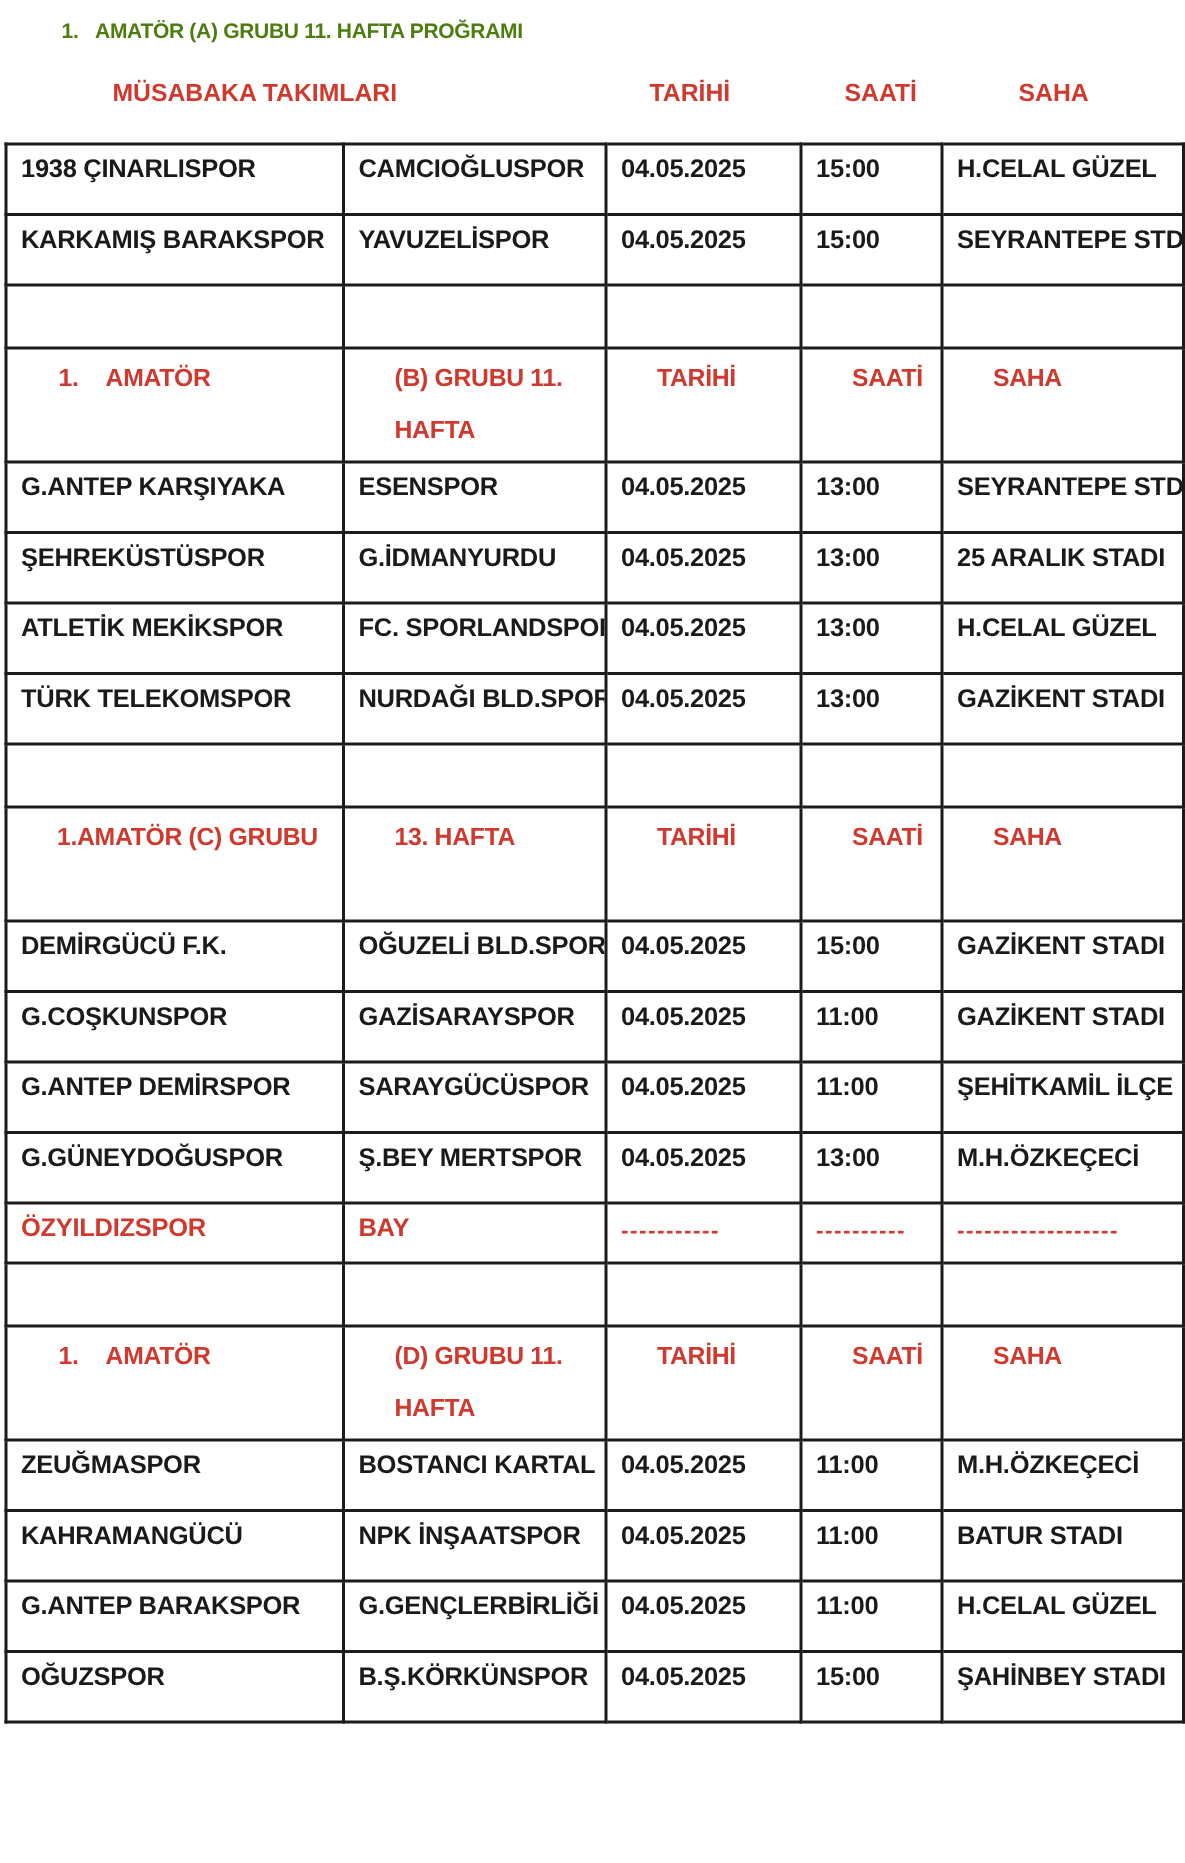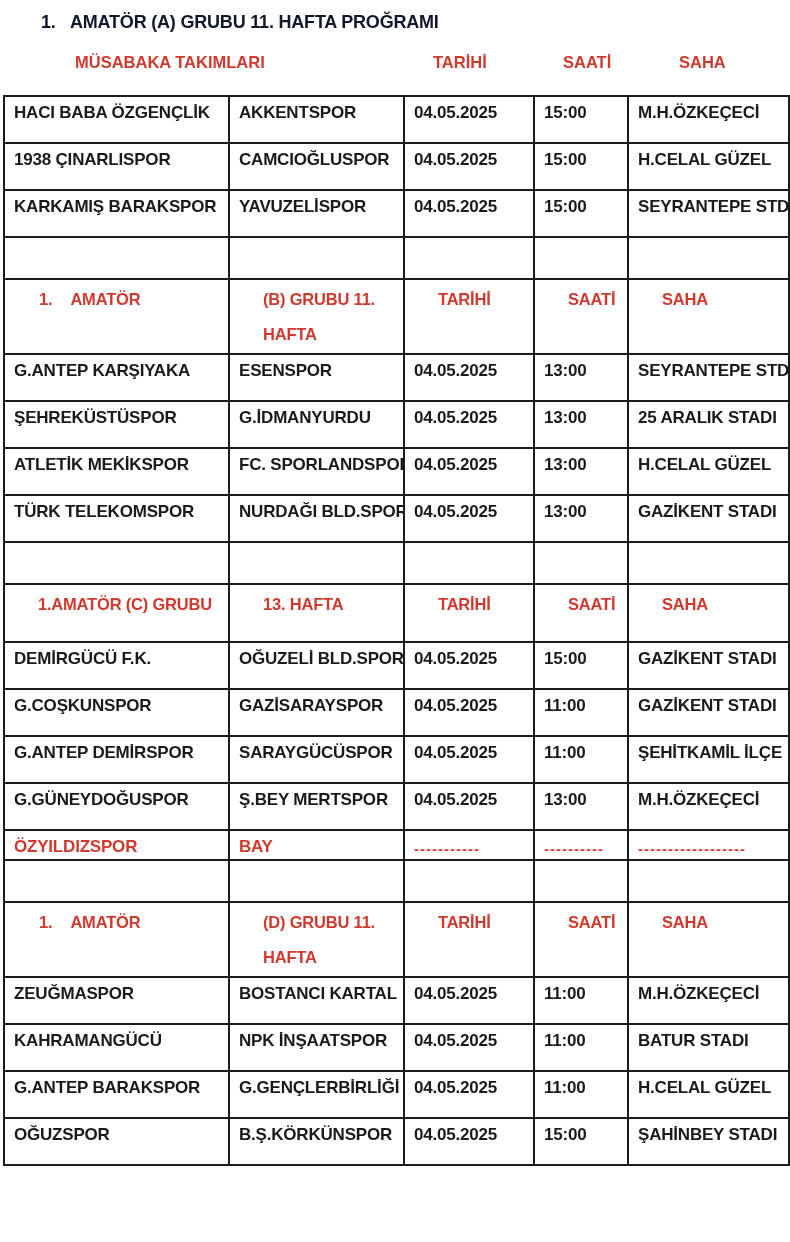--- a/index.html
+++ b/index.html
@@ -13,23 +13,23 @@
     position: relative;
     font-family: "Liberation Sans", sans-serif;
     font-weight: bold;
     color: #1a1a1a;
     overflow: hidden;
   }
   .doc-title {
     position: absolute;
     left: 41px;
     top: 12px;
-    font-size: 18px;
+    font-size: 14px;
     letter-spacing: -0.2px;
-    color: #0f172a;
+    color: #4d7c0f;
     white-space: nowrap;
   }
   .col-heads {
     position: absolute;
     top: 53px;
     left: 0;
     width: 790px;
     height: 24px;
     font-size: 16.5px;
     color: #d0392e;
@@ -50,23 +50,23 @@
   }
   table.program td {
     border: 2px solid #1c1c1c;
     padding: 6px 8px 0 9px;
     vertical-align: top;
     font-size: 17px;
     letter-spacing: -0.2px;
     overflow: hidden;
   }
   tr.row-match { height: 47px; }
-  tr.row-bye   { height: 30px; margin-top: 40px; }
+  tr.row-bye   { height: 40px; margin-top: 40px; }
   tr.row-empty { height: 42px; }
-  tr.row-header { height: 58px; }
+  tr.row-header { height: 76px; }
   tr.row-match td, tr.row-bye td { white-space: nowrap; }
   tr.row-header td {
     color: #d0392e;
     font-size: 16.5px;
     line-height: 2.15;
     padding-top: 2px;
     padding-left: 33px;
   }
   tr.row-bye td { color: #d0392e; }
   tr.row-bye td.dash-cell { letter-spacing: 1px; font-size: 15px; padding-top: 9px; }
@@ -88,27 +88,20 @@
 <table class="program">
   <colgroup>
     <col style="width:225px">
     <col style="width:175px">
     <col style="width:130px">
     <col style="width:94px">
     <col style="width:161px">
   </colgroup>
   <tbody>
       <tr class="row-match">
-        <td>HACI BABA ÖZGENÇLİK</td>
-        <td>AKKENTSPOR</td>
-        <td>04.05.2025</td>
-        <td>15:00</td>
-        <td>M.H.ÖZKEÇECİ</td>
-      </tr>
-      <tr class="row-match">
         <td>1938 ÇINARLISPOR</td>
         <td>CAMCIOĞLUSPOR</td>
         <td>04.05.2025</td>
         <td>15:00</td>
         <td>H.CELAL GÜZEL</td>
       </tr>
       <tr class="row-match">
         <td>KARKAMIŞ BARAKSPOR</td>
         <td>YAVUZELİSPOR</td>
         <td>04.05.2025</td>

